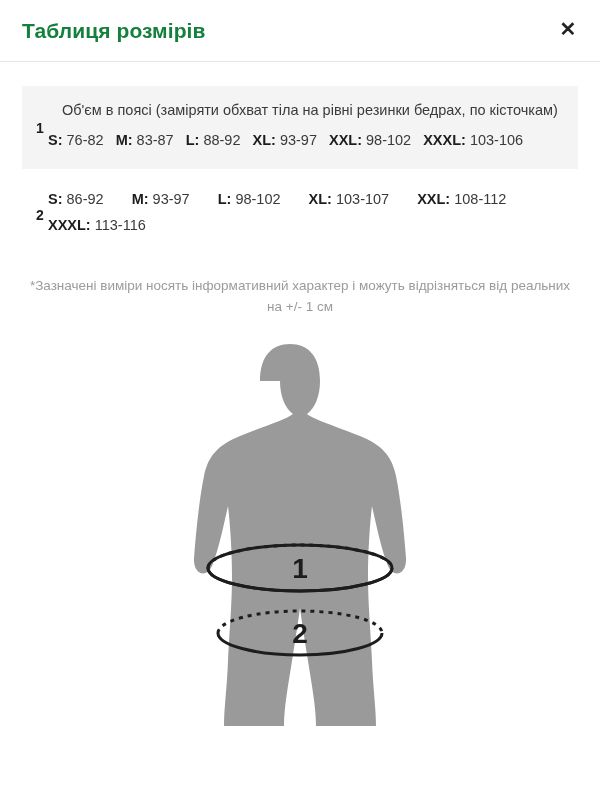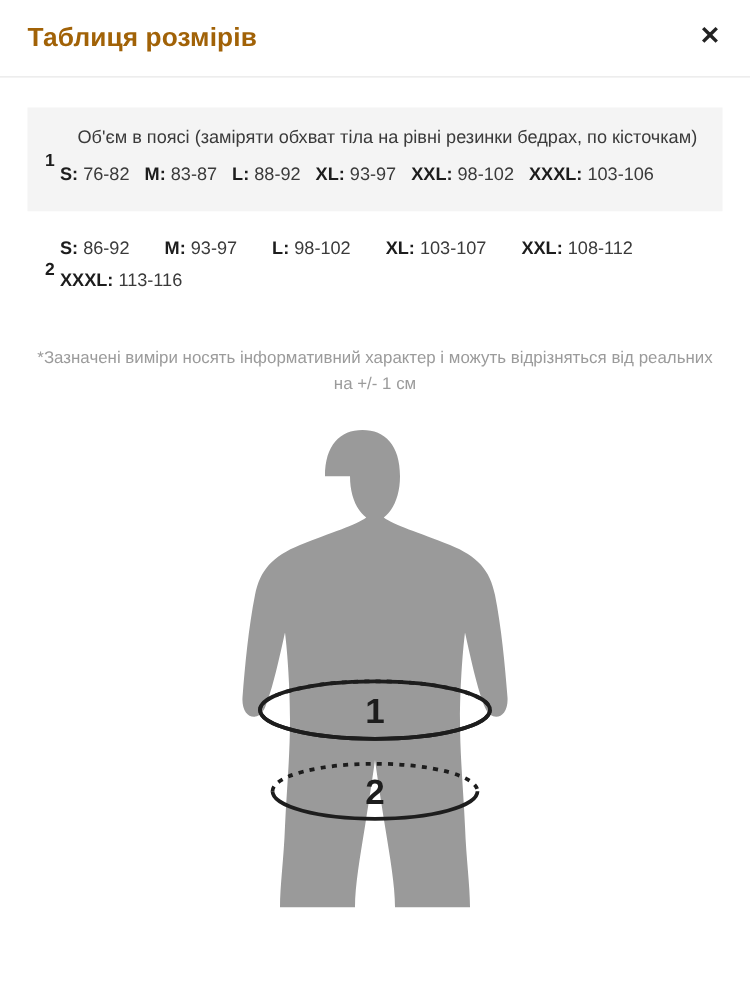--- a/index.html
+++ b/index.html
@@ -22,21 +22,21 @@
     position: relative;
     height: 62px;
     border-bottom: 1px solid #e7e7e7;
     display: flex;
     align-items: center;
     padding: 0 22px;
   }
   .modal-title {
     font-size: 21px;
     font-weight: bold;
-    color: #a16207;
+    color: #15803d;
     letter-spacing: 0.1px;
   }
   .close-btn {
     position: absolute;
     right: 20px;
     top: 17px;
     width: 24px;
     height: 24px;
     cursor: pointer;
     display: flex;

